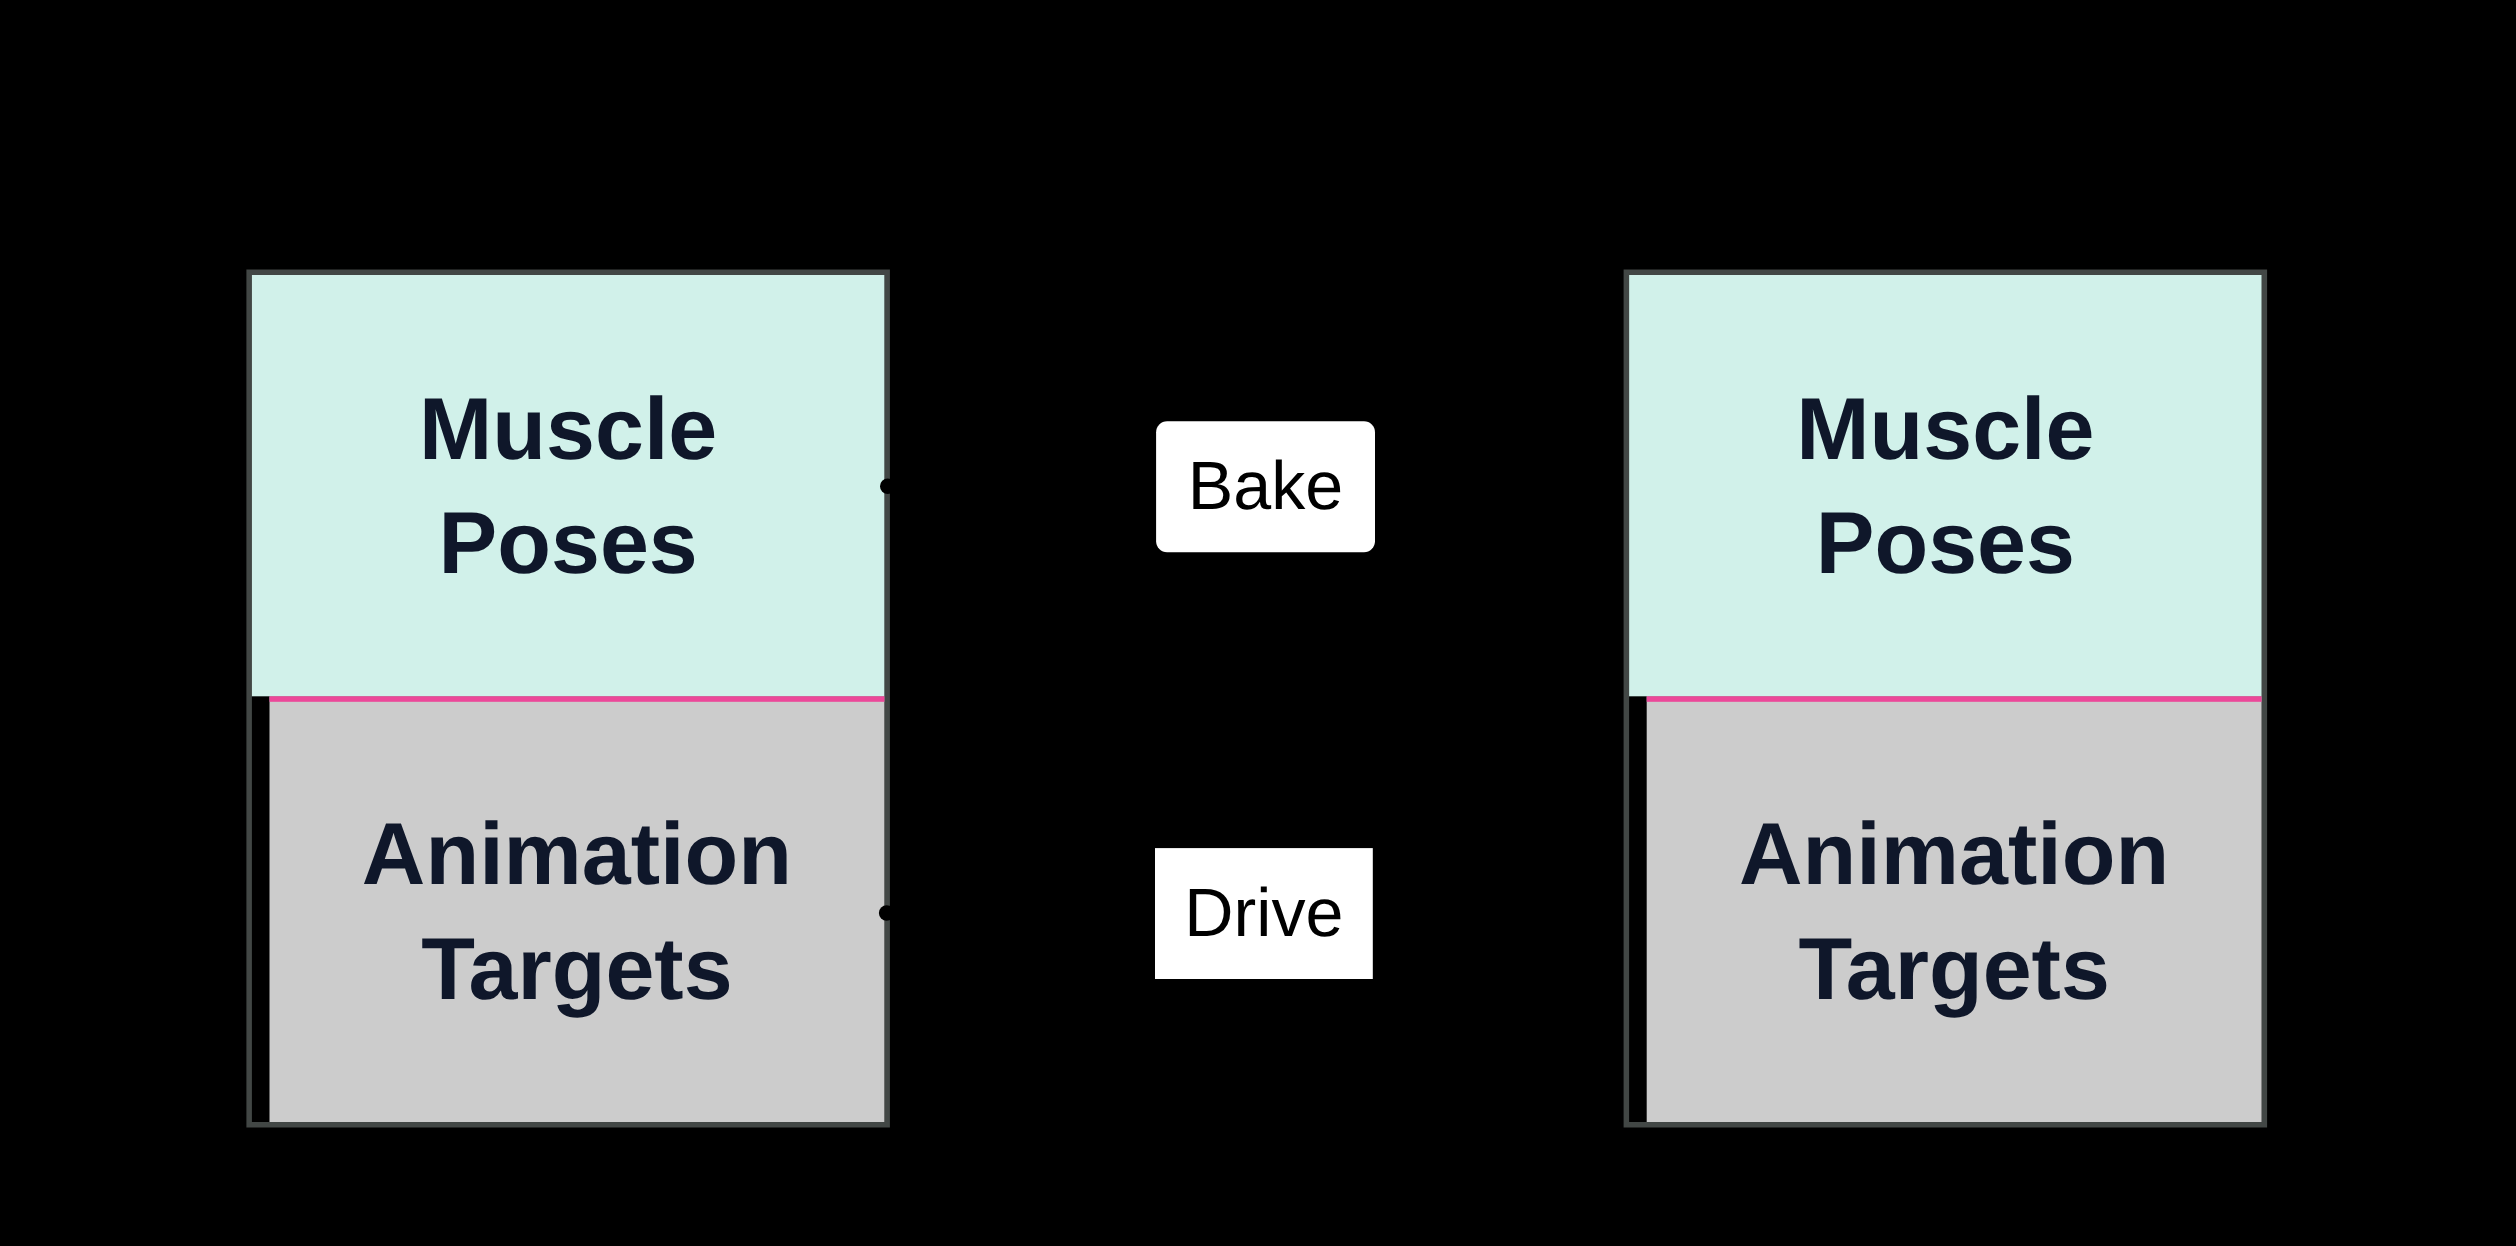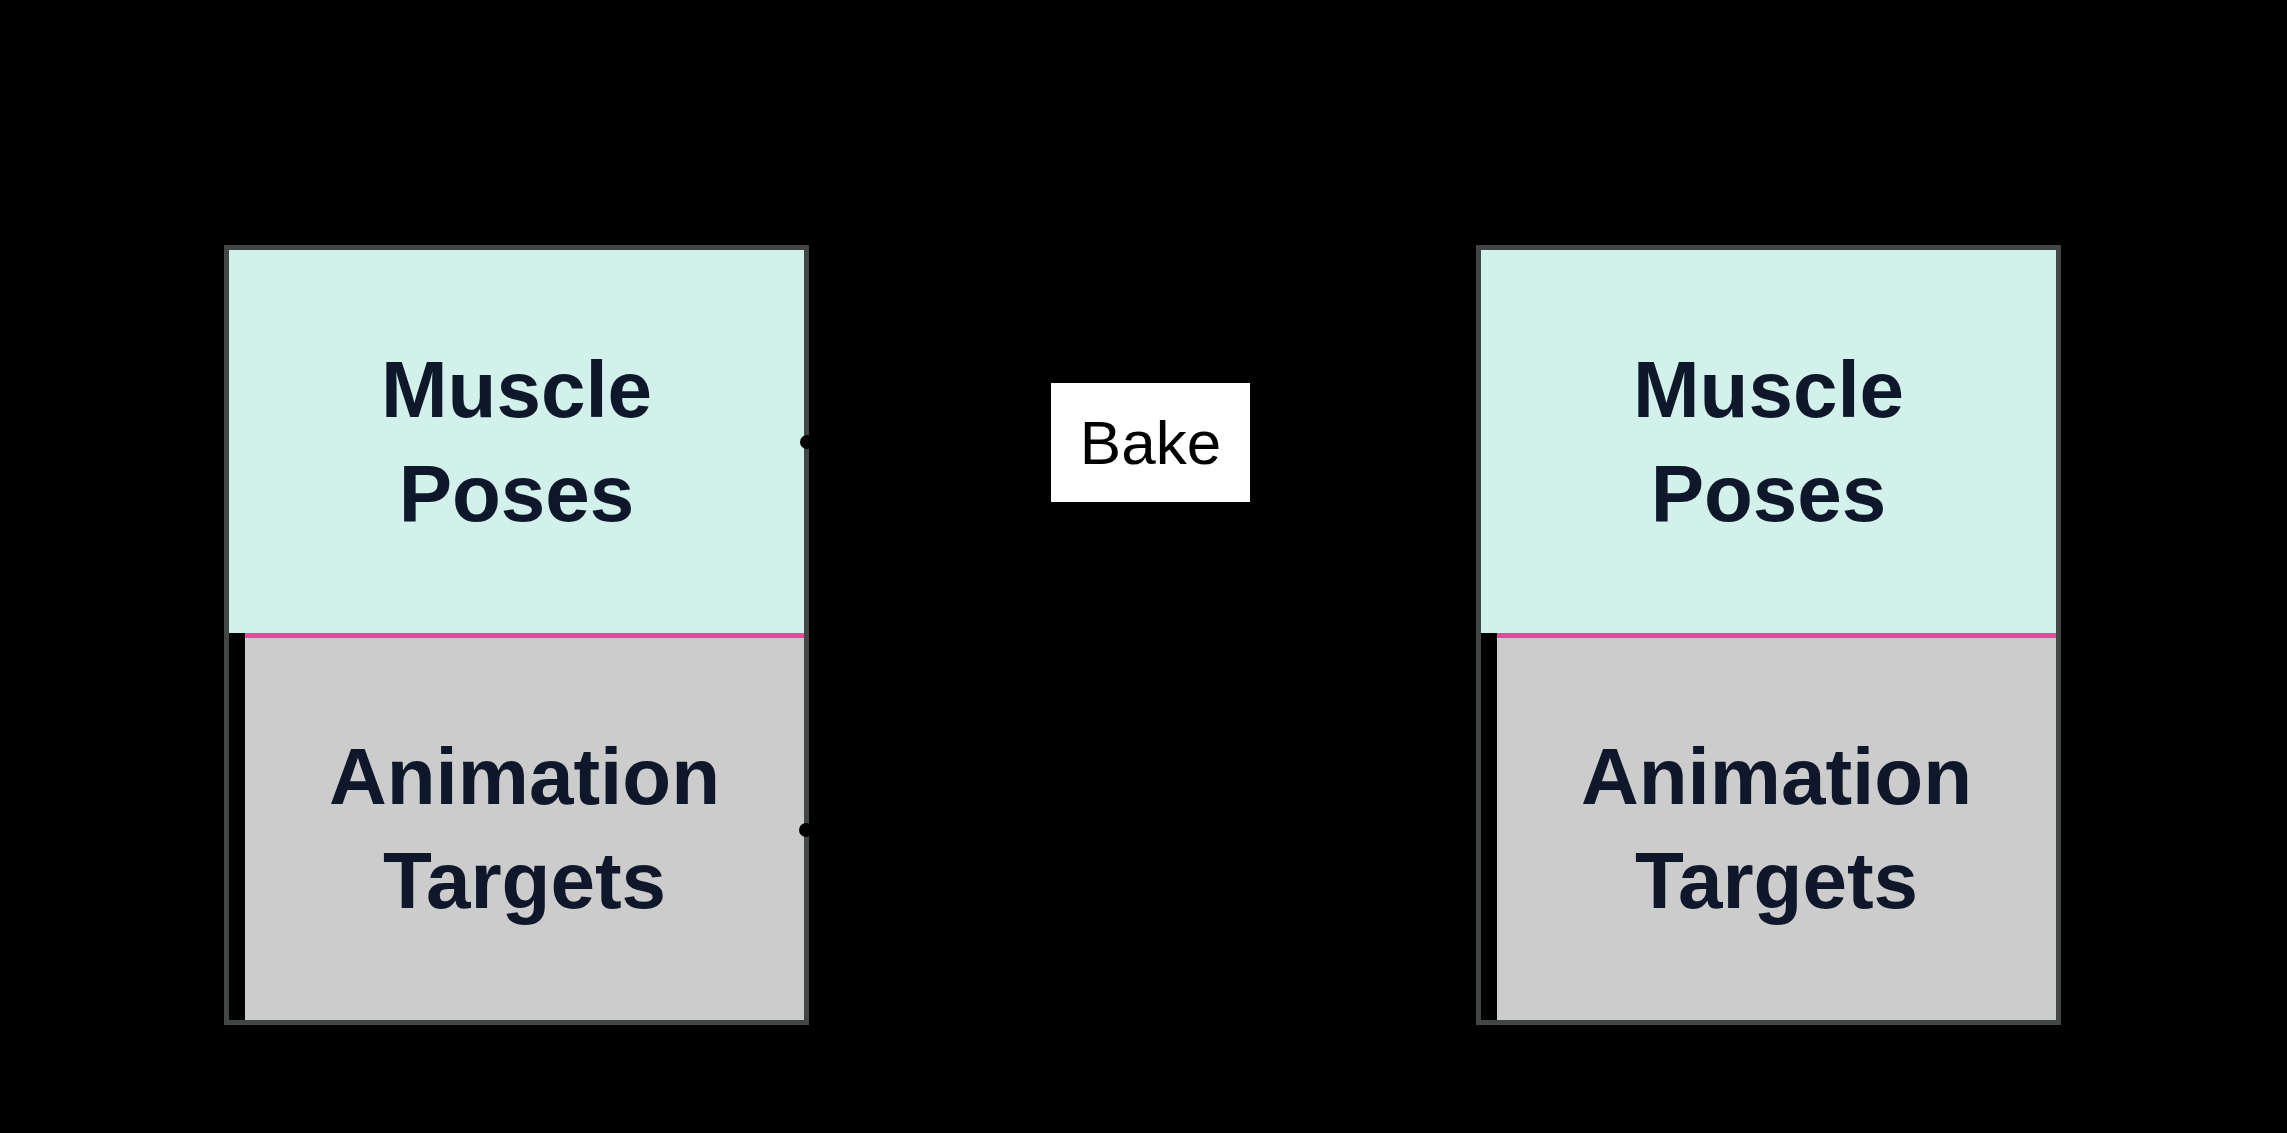--- a/index.html
+++ b/index.html
@@ -51,21 +51,21 @@
   .conn-label {
     position: absolute;
     background: #ffffff;
     color: #000000;
     display: flex;
     align-items: center;
     justify-content: center;
     font-size: 62px;
     font-weight: normal;
   }
-  .conn-label.bake  { left: 1051px; top: 383px; width: 199px; height: 119px; }
+  .conn-label.bake  { left: 1051px; top: 383px; width: 199px; height: 119px; border-radius: 10px; }
   .conn-label.drive { left: 1050px; top: 771px; width: 198px; height: 119px; }
   .endpoint-dot {
     position: absolute;
     width: 14px;
     height: 14px;
     border-radius: 50%;
     background: #000000;
   }
   .endpoint-dot.bake  { left: 800px; top: 435px; }
   .endpoint-dot.drive { left: 799px; top: 823px; }
@@ -94,18 +94,21 @@
     <div class="compartment comp-bottom">
       <span>Animation
 Targets</span>
     </div>
   </div>
 
   <div class="conn-label bake">
     <span>Bake</span>
   </div>
 
+  <div class="conn-label drive">
+    <span>Drive</span>
+  </div>
 
   <div class="endpoint-dot bake"></div>
 
   <div class="endpoint-dot drive"></div>
 
 </div>
 
 </body></html>

